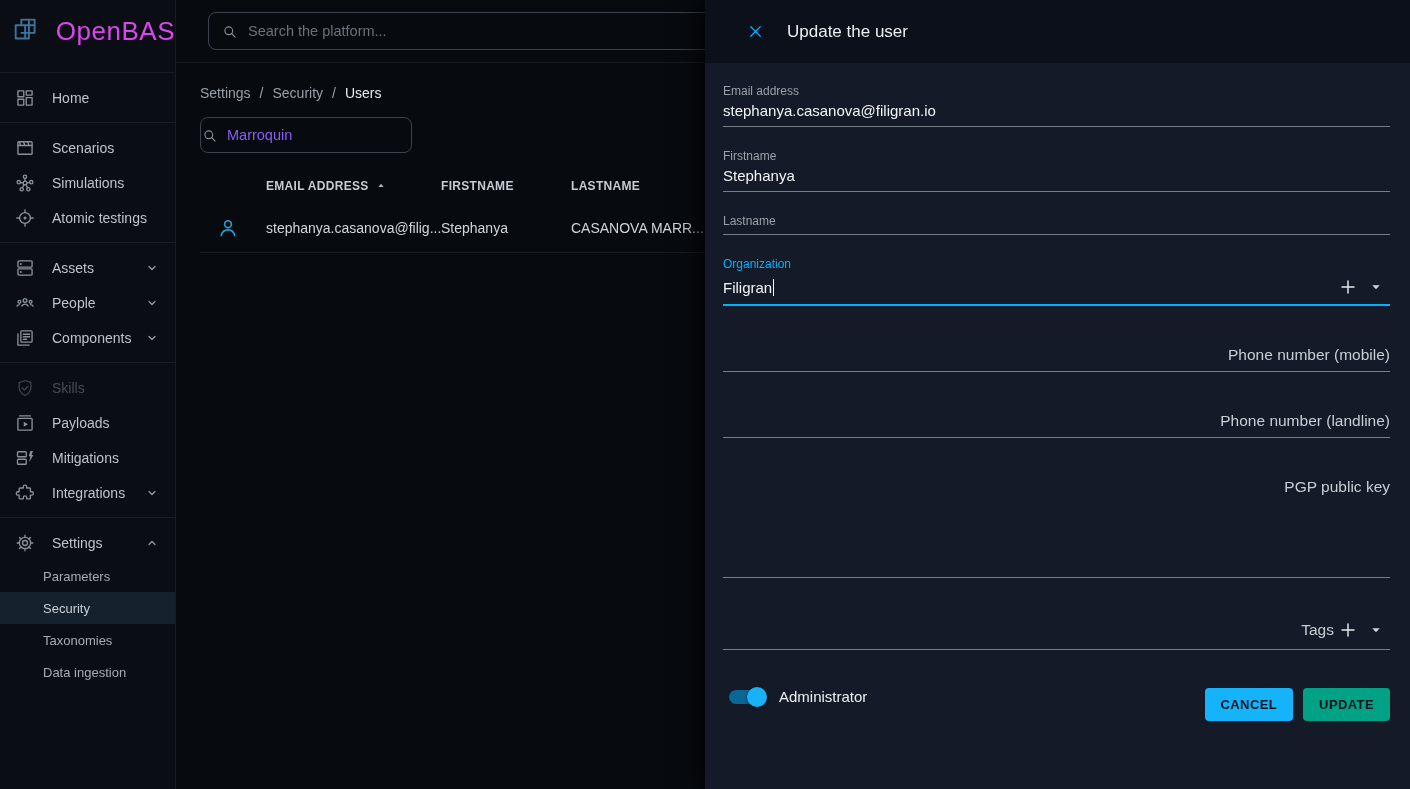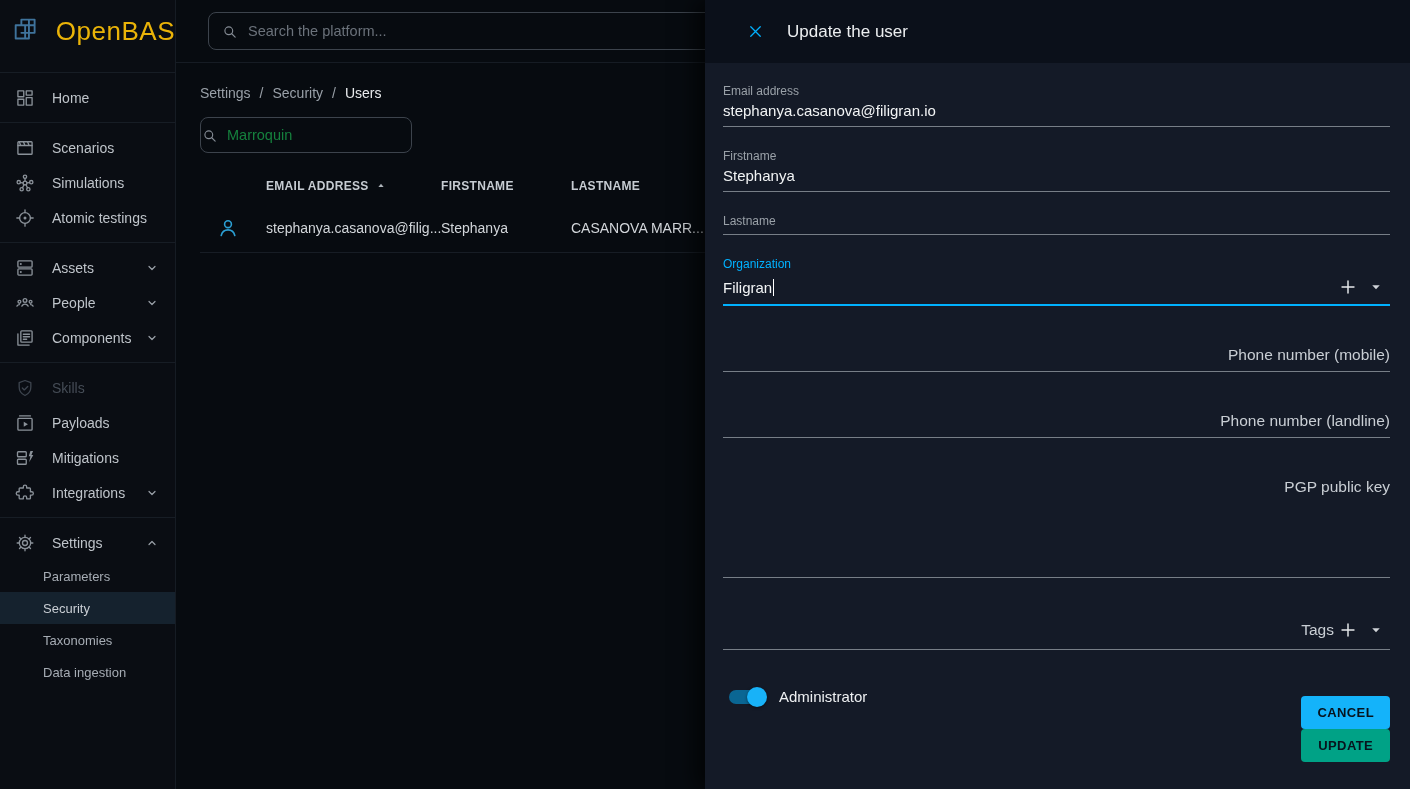--- a/index.html
+++ b/index.html
@@ -5,21 +5,21 @@
   * { margin:0; padding:0; box-sizing:border-box; }
   html,body { width:1410px; height:789px; overflow:hidden; background:#05080c;
               font-family:"Liberation Sans", sans-serif; }
   .app { position:relative; width:1410px; height:789px; background:#070b10; }
 
   
   .sidebar { position:absolute; left:0; top:0; bottom:0; width:176px;
              background:#0a0d13; border-right:1px solid #161c24; z-index:5; }
   .logo { height:63px; display:flex; align-items:center; gap:8px; padding-left:10px; }
   .logo-glyph { width:40px; height:40px; color:#3f739c; }
-  .logo-text { font-size:26px; color:#eab308; letter-spacing:.5px; }
+  .logo-text { font-size:26px; color:#d946ef; letter-spacing:.5px; }
   .nav { padding-top:2px; }
   .nav-divider { border-top:1px solid #171d25; margin:7px 0; }
   .nav-item { display:flex; align-items:center; height:35px; padding:0 14px 0 15px;
               cursor:pointer; color:#bfc4ca; }
   .nav-icon { width:20px; height:20px; color:#8a9199; display:flex; margin-right:17px; flex:none; }
   .nav-icon svg { width:20px; height:20px; }
   .nav-label { font-size:14px; flex:1; white-space:nowrap; }
   .nav-chevron { width:18px; height:18px; color:#9aa0a8; display:flex; }
   .nav-chevron svg { width:18px; height:18px; }
   .nav-item.disabled { color:#454c56; }
@@ -28,21 +28,21 @@
                  font-size:13px; color:#a6acb4; cursor:pointer; }
   .nav-subitem.selected { background:#15222e; color:#c9ced4; }
 
   
   .topbar { position:absolute; left:176px; top:0; right:0; height:63px;
             background:#070b10; border-bottom:1px solid #161c24; display:flex; align-items:center; }
   .platform-search { margin-left:32px; width:560px; height:38px; border:1px solid #3c434c;
                      border-radius:8px; display:flex; align-items:center; padding:0 12px; gap:10px; }
   .platform-search svg, .list-search svg { width:17px; height:17px; color:#858c95; flex:none; }
   .platform-search input, .list-search input { background:transparent; border:none; outline:none;
-                     color:#15803d; font-size:14.5px; width:100%;
+                     color:#8b5cf6; font-size:14.5px; width:100%;
                      font-family:"Liberation Sans", sans-serif; }
   .platform-search input::placeholder { color:#6b727b; }
 
   
   .content { position:absolute; left:176px; top:63px; right:0; bottom:0; padding:22px 24px; }
   .breadcrumb { display:flex; gap:9px; font-size:14px; color:#99a0a8; align-items:center; }
   .breadcrumb .crumb { cursor:pointer; }
   .breadcrumb .crumb.current { color:#e9ebed; cursor:default; }
   .list-search { margin-top:16px; width:212px; height:36px; border:1px solid #3c434c;
                  border-radius:8px; display:flex; align-items:center; padding:0 0; gap:9px; }
@@ -91,21 +91,21 @@
   .field.tall .spacer { height:74px; }
 
   .drawer-footer { display:flex; align-items:flex-start; justify-content:space-between;
                    margin-top:30px; }
   .admin-toggle { display:flex; align-items:center; gap:16px; padding-top:8px; cursor:pointer; }
   .switch { position:relative; width:34px; height:14px; border-radius:7px;
             background:rgba(0,177,255,.5); flex:none; margin-left:6px; }
   .switch .thumb { position:absolute; right:-4px; top:-3px; width:20px; height:20px;
                    border-radius:50%; background:#18b2f8; box-shadow:0 1px 3px rgba(0,0,0,.5); }
   .admin-label { font-size:15px; color:#eef0f2; }
-  .actions { display:flex; margin-top:16px;flex-direction:column; }
+  .actions { display:flex; gap:10px; margin-top:8px; }
   .btn { border:none; border-radius:4px; padding:9px 16px; font-size:13px; font-weight:700;
          letter-spacing:.4px; cursor:pointer; font-family:"Liberation Sans", sans-serif; }
   .btn.cancel { background:#14b3fa; color:#07131d; }
   .btn.update { background:#00a286; color:#07131d; }
 
   svg { stroke:currentColor; fill:none; stroke-width:1.6; stroke-linecap:round; stroke-linejoin:round; }
   svg .fill { fill:currentColor; stroke:none; }
 </style>
 </head>
 <body>

